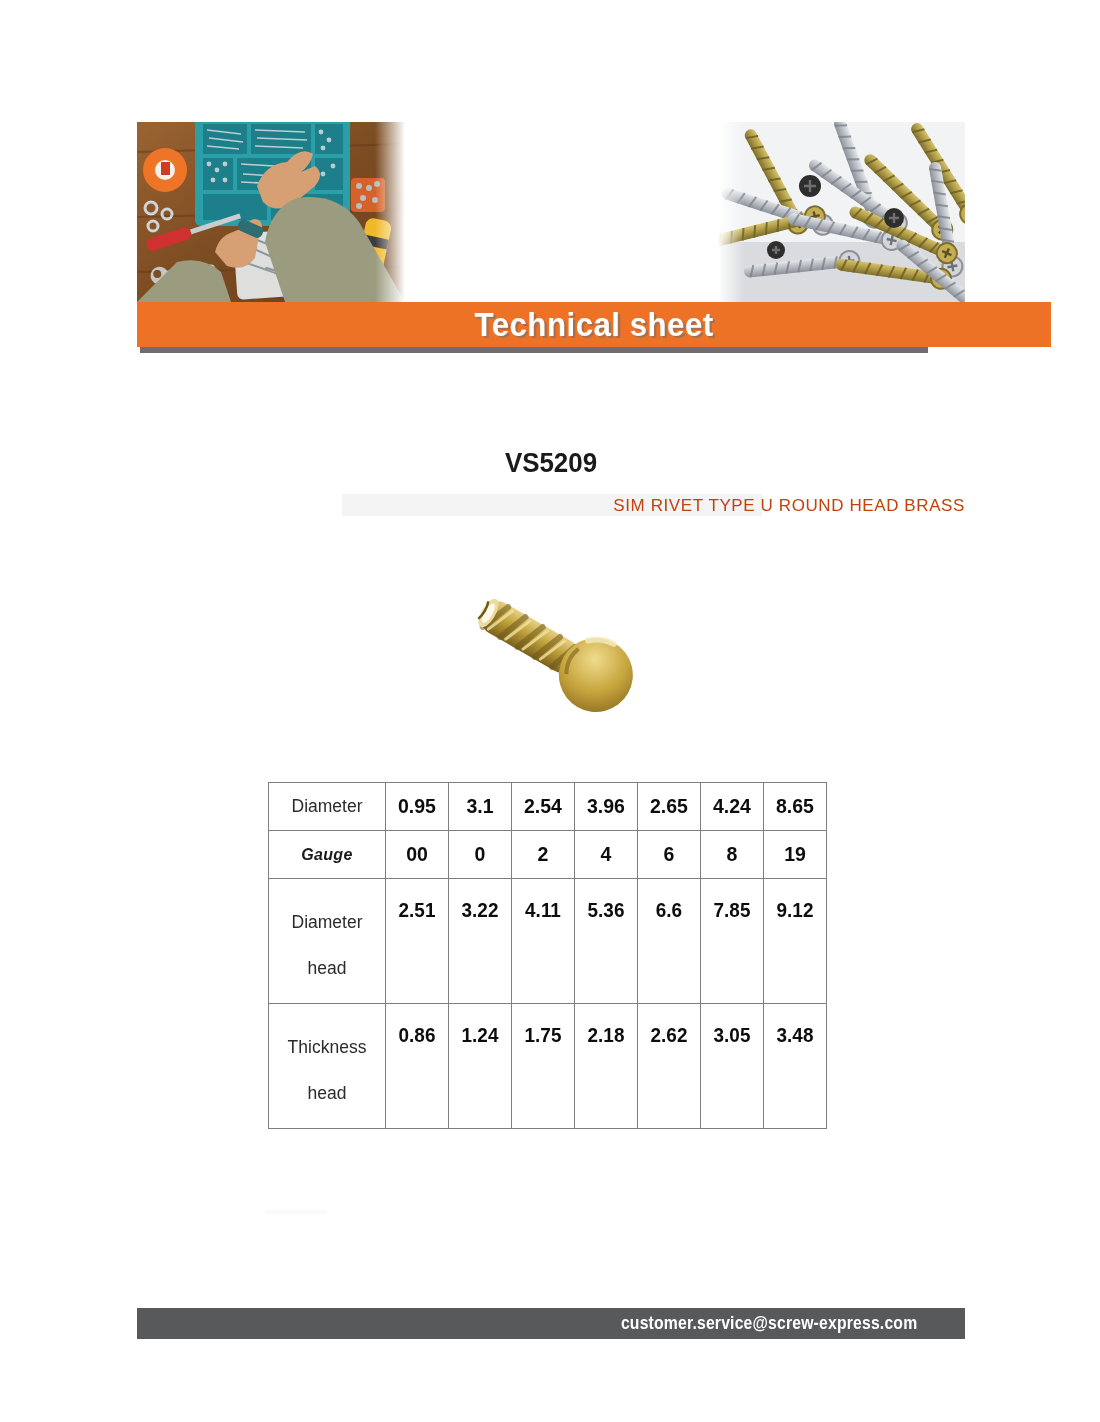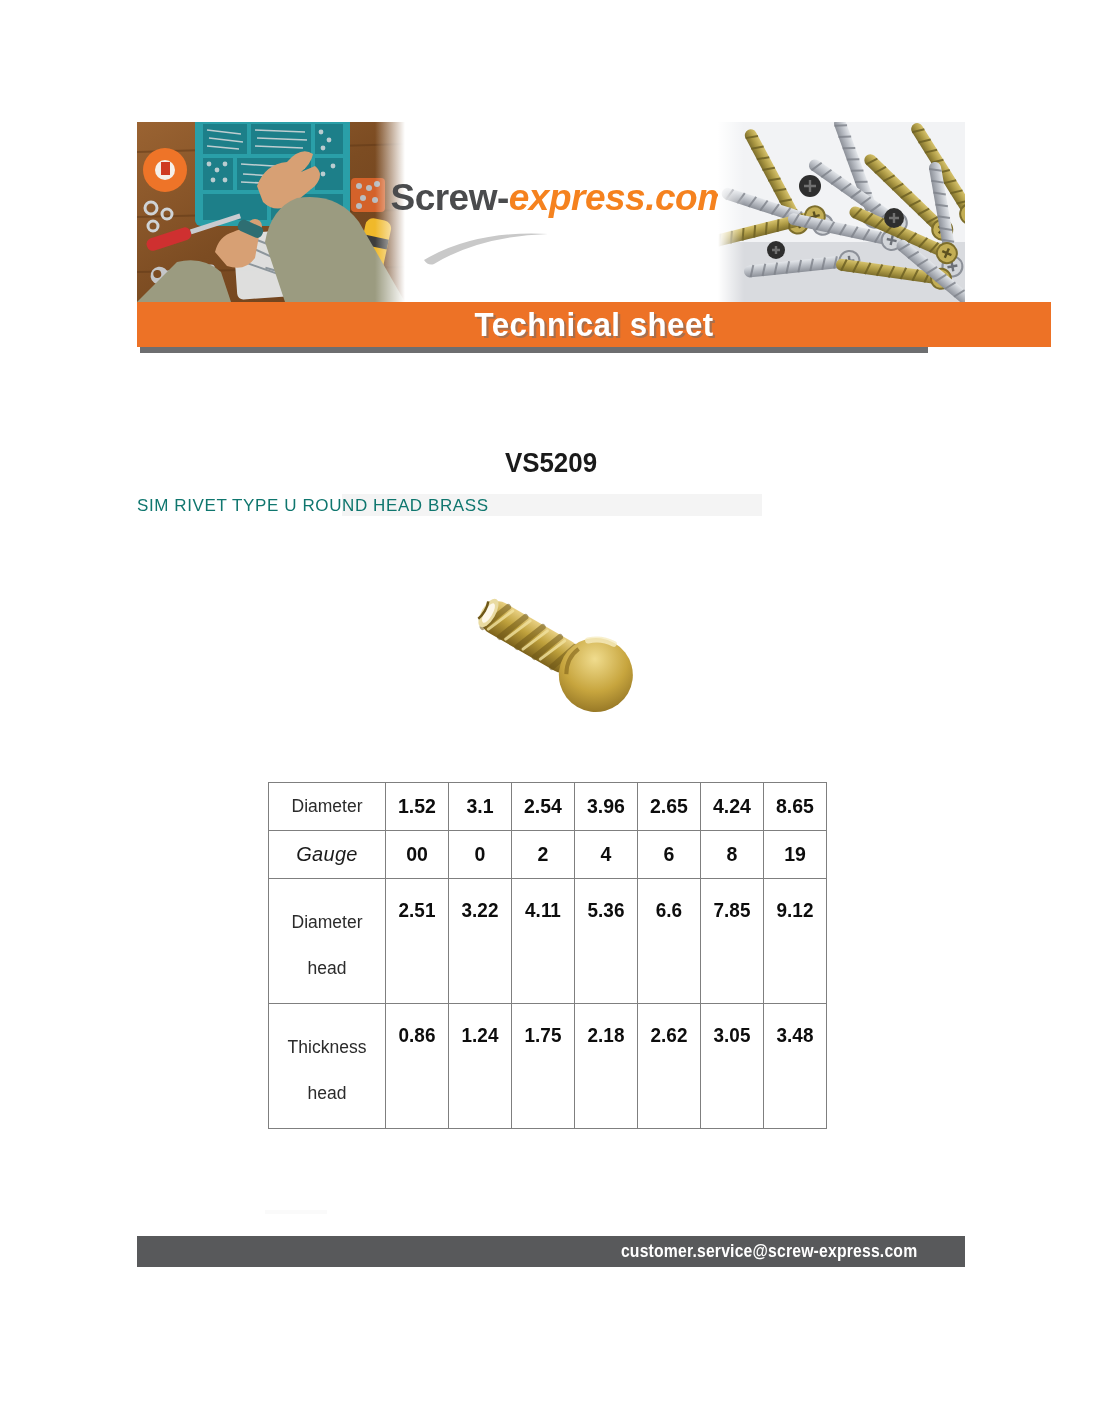--- a/index.html
+++ b/index.html
@@ -36,52 +36,52 @@
   
   .product-code{
     position:absolute;left:0;top:448px;width:828px;text-align:center;
     font-size:27px;font-weight:700;color:#1a1a1a;letter-spacing:0px;
     transform:scaleX(0.96);
   }
   .product-name-band{
     position:absolute;left:205px;top:494px;width:420px;height:22px;background:#f4f4f4;
   }
   .product-name{
-    position:absolute;left:0;top:496px;width:828px;text-align:left;
-    font-size:17px;font-weight:400;color:#0f766e;letter-spacing:0.6px;
+    position:absolute;left:0;top:496px;width:828px;text-align:right;
+    font-size:17px;font-weight:400;color:#c2410c;letter-spacing:0.6px;
   }
 
   .product-photo{position:absolute;left:330px;top:565px;width:170px;height:155px;}
 
   
   .spec-table{
     position:absolute;left:131px;top:782px;
     border-collapse:collapse;table-layout:fixed;
     background:#fff;
   }
   .spec-table td{
     border:1px solid #7f7f7f;
     text-align:center;vertical-align:middle;
     padding:12px;
   }
   .spec-table .lbl-col{width:117px;}
   .spec-table .val-col{width:63px;}
   .row-single{height:45px;}
   .row-double{height:89px;}
   .cell-label{font-size:17.5px;color:#2b2b2b;font-weight:400;}
-  .cell-label-italic{font-size:20px;color:#1a1a1a;font-style:italic;font-weight:400;letter-spacing:0.3px;}
+  .cell-label-italic{font-size:16px;color:#1a1a1a;font-style:italic;font-weight:700;letter-spacing:0.3px;}
   .cell-value{font-size:19.5px;font-weight:700;color:#0d0d0d;transform:scaleX(0.97);}
   .v-top{vertical-align:top !important;}
   .v-top .cell-value{display:block;margin-top:8px;}
   .two-line{display:block;margin-top:8px;line-height:46px;}
   .two-line span{display:block;line-height:46px;}
 
   
   .footer-bar{
-    position:absolute;left:0;top:1236px;width:828px;height:31px;
+    position:absolute;left:0;top:1308px;width:828px;height:31px;
     background:#58595b;display:flex;align-items:center;justify-content:flex-end;
   }
   .footer-email{
     color:#ffffff;font-size:17.5px;font-weight:700;
     transform:scaleX(0.9);transform-origin:right center;
     margin-right:48px;letter-spacing:0.2px;white-space:nowrap;
   }
 
   .faint-mark{position:absolute;left:128px;top:1210px;width:62px;height:4px;background:#fafafa;}
 </style>
@@ -208,26 +208,20 @@
 
           <path d="M160 76 q40 -6 62 24 l46 80 l-120 0 l-20 -60 q6 -34 32 -44z" fill="#9b9b80"></path>
           <path d="M40 140 q26 -6 44 10 l10 30 l-94 0 z" fill="#9b9b80"></path>
 
           <rect x="104" y="96" width="26" height="12" rx="5" transform="rotate(24 104 96)" fill="#2e6e72"></rect>
 
           <rect x="238" y="0" width="30" height="180" fill="url(#fadeR)"></rect>
         </svg>
       </div>
 
-      <div class="logo-wrap">
-        <div class="logo-text"><span class="logo-part1">Screw-</span><span class="logo-part2">express.com</span></div>
-        <svg class="logo-swoosh" width="150" height="45" viewBox="0 0 150 45">
-          <path d="M4 38 Q55 8 128 12 Q60 14 14 42 Q8 44 4 38 Z" fill="#c9c9c9"></path>
-        </svg>
-      </div>
 
       <div class="photo-right">
         <svg width="247" height="180" viewBox="0 0 247 180">
           <defs>
             <linearGradient id="gSil" x1="0" y1="0" x2="0" y2="1">
               <stop offset="0" stop-color="#e3e6ea"></stop>
                 <stop offset="0.5" stop-color="#b7bbc2"></stop>
                 <stop offset="1" stop-color="#8d9199"></stop>
             </linearGradient>
             <linearGradient id="gBra" x1="0" y1="0" x2="0" y2="1">
@@ -358,21 +352,21 @@
           <col class="val-col">
           <col class="val-col">
         <col class="val-col">
           <col class="val-col">
           <col class="val-col">
           <col class="val-col">
       </colgroup>
       <tbody>
         <tr class="row-single">
           <td><span class="cell-label">Diameter</span></td>
-          <td><span class="cell-value">1.52</span></td>
+          <td><span class="cell-value">0.95</span></td>
           <td><span class="cell-value">3.1</span></td>
           <td><span class="cell-value">2.54</span></td>
           <td><span class="cell-value">3.96</span></td>
           <td><span class="cell-value">2.65</span></td>
           <td><span class="cell-value">4.24</span></td>
           <td><span class="cell-value">8.65</span></td>
         </tr>
         <tr class="row-single">
           <td><span class="cell-label-italic">Gauge</span></td>
           <td><span class="cell-value">00</span></td>

